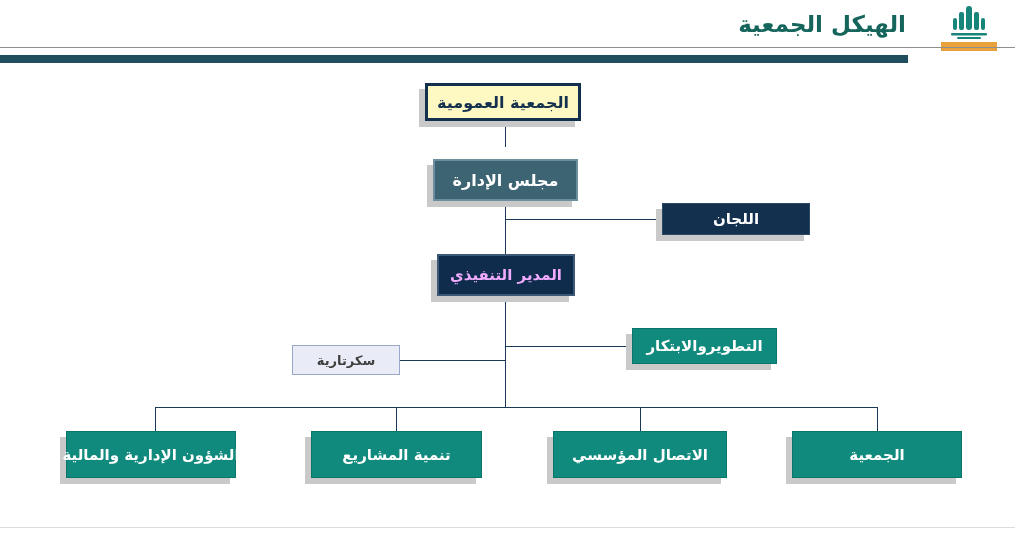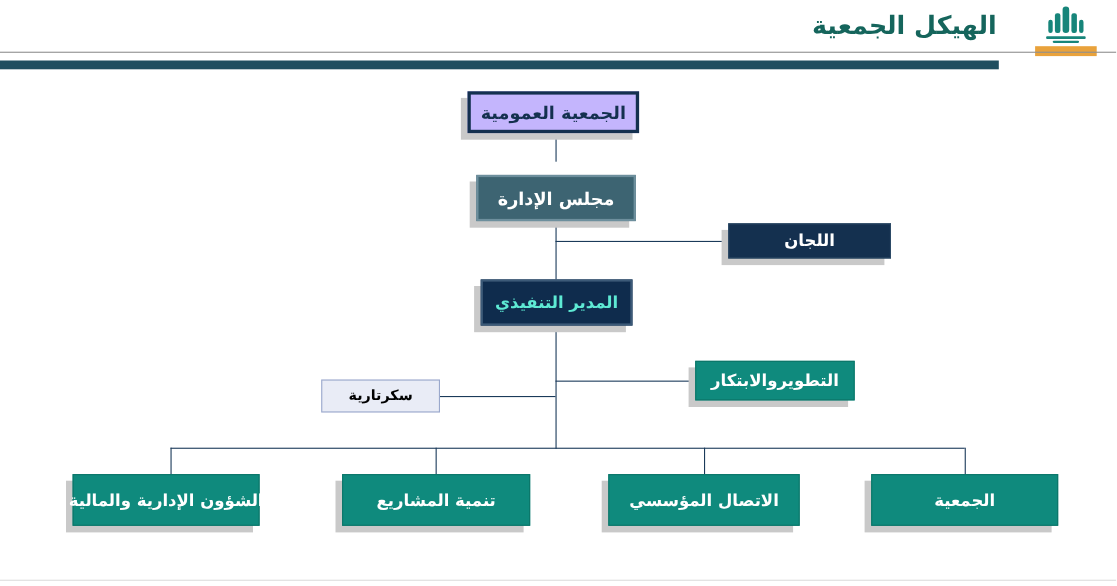--- a/index.html
+++ b/index.html
@@ -31,36 +31,36 @@
   .node{
     position:absolute;
     display:flex;align-items:center;justify-content:center;
     direction:rtl;text-align:center;
     font-weight:bold;
     box-sizing:border-box;
     white-space:nowrap;
   }
   .shadowed{box-shadow:-6px 6px 0 0 #c9c9c9;}
   .node-white{
-    background:#c4b5fd;border:3px solid #14304f;color:#14304f;font-size:16px;
+    background:#fef9c3;border:3px solid #14304f;color:#14304f;font-size:16px;
   }
   .node-slate{
     background:#3d6472;border:2px solid #6d8f9d;color:#ffffff;font-size:16px;
   }
   .node-navy{
     background:#14304f;border:1px solid #2c4a66;color:#ffffff;font-size:15px;
   }
   .node-navy-dark{
-    background:#0f2c4d;border:2px solid #3c5a78;color:#5eead4;font-size:15px;
+    background:#0f2c4d;border:2px solid #3c5a78;color:#f0abfc;font-size:15px;
   }
   .node-teal{
     background:#0f8a7d;border:1px solid #0c7569;color:#ffffff;font-size:15px;
   }
   .node-light{
-    background:#e9ecf6;border:1px solid #9aa8cc;color:#000000;
+    background:#e9ecf6;border:1px solid #9aa8cc;color:#404040;
     font-size:13px;font-weight:600;
   }
   
   #node-general-assembly{left:425px;top:83px;width:156px;height:38px;}
   #node-board{left:433px;top:147px;width:145px;height:42px;margin-top:12px;}
   #node-committees{left:662px;top:203px;width:148px;height:32px;}
   #node-executive{left:437px;top:254px;width:138px;height:42px;}
   #node-secretariat{left:292px;top:345px;width:108px;height:30px;}
   #node-dev-innovation{left:632px;top:328px;width:145px;height:36px;}
   #node-admin{left:66px;top:431px;width:170px;height:47px;}

